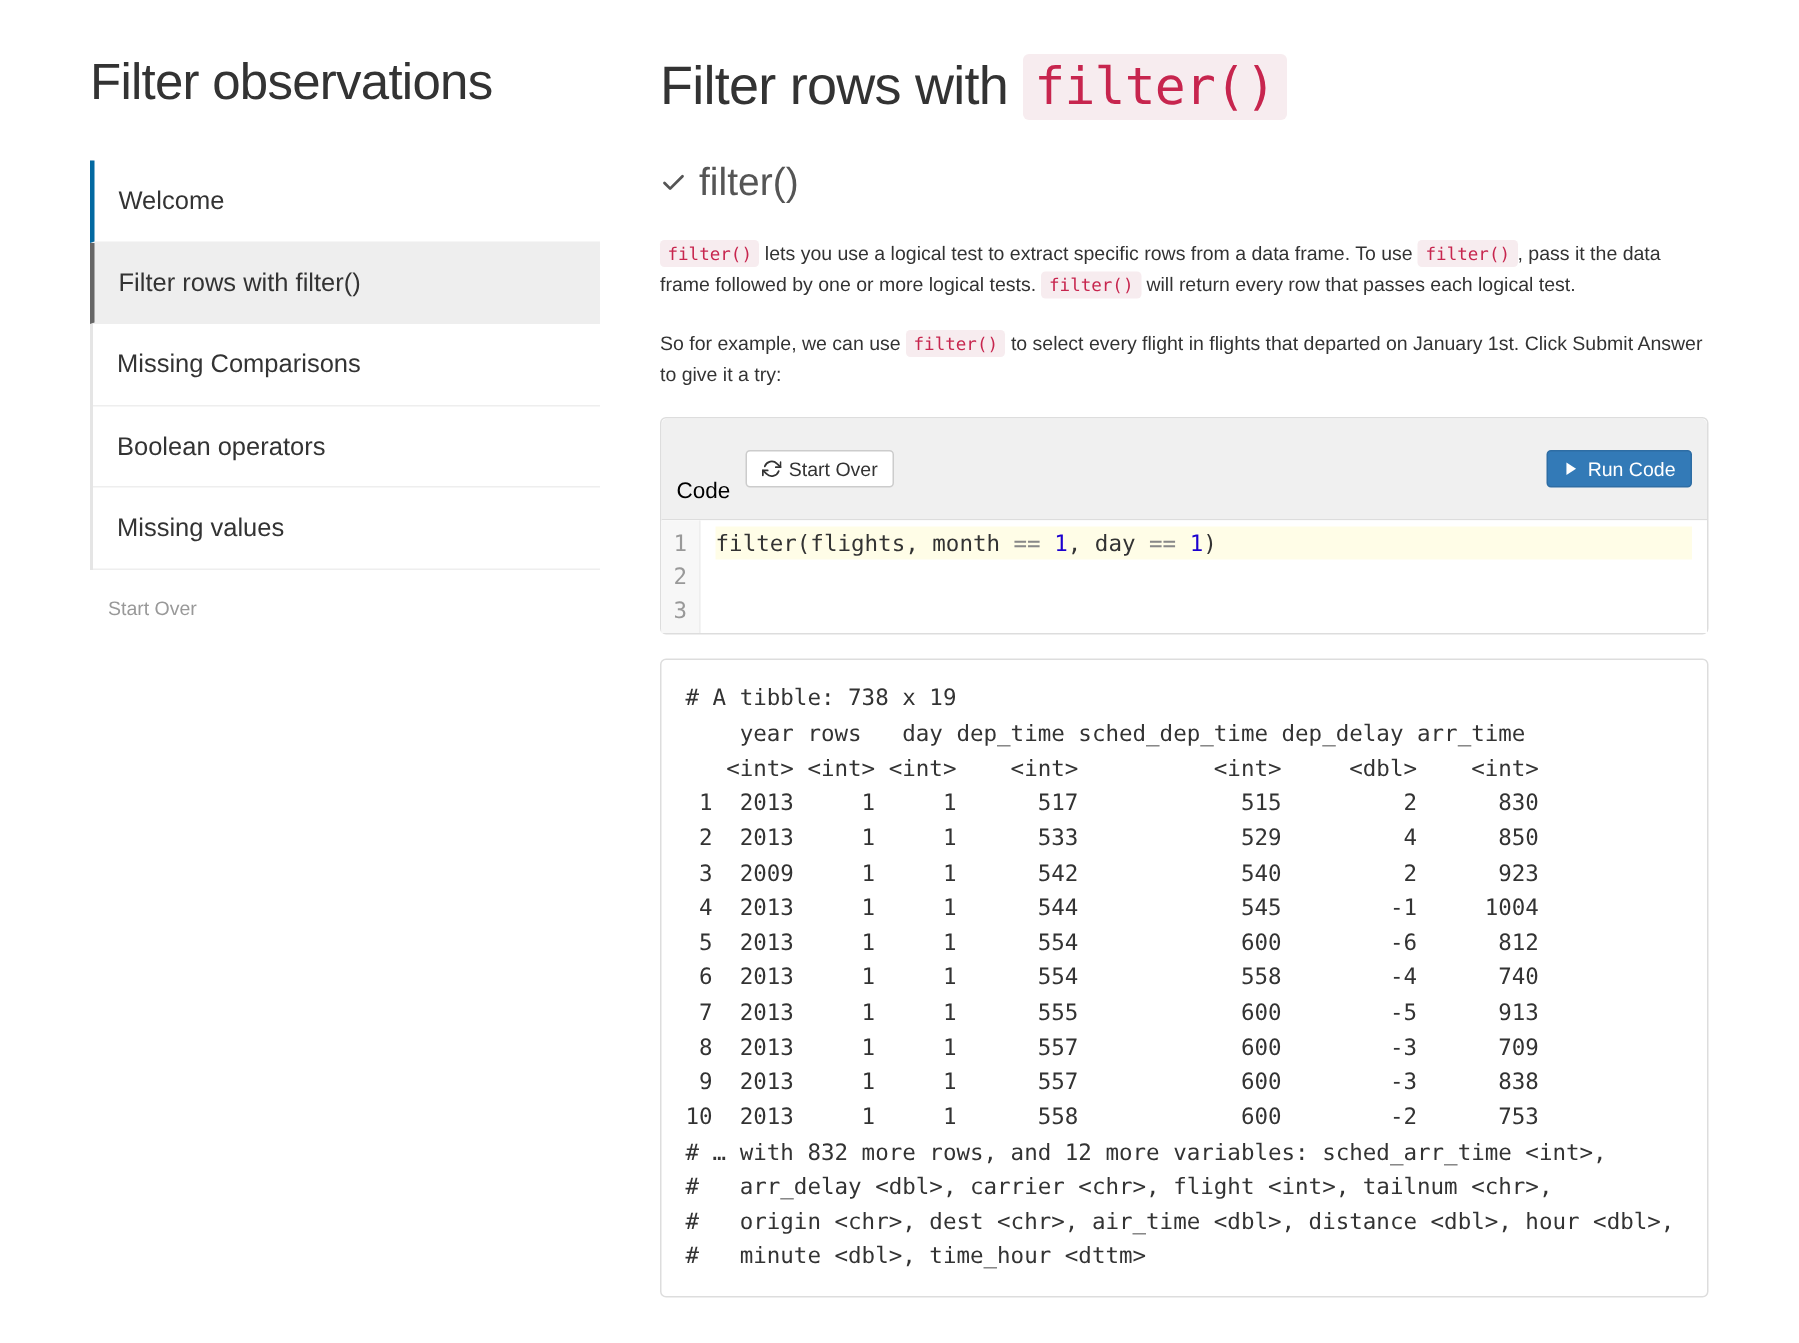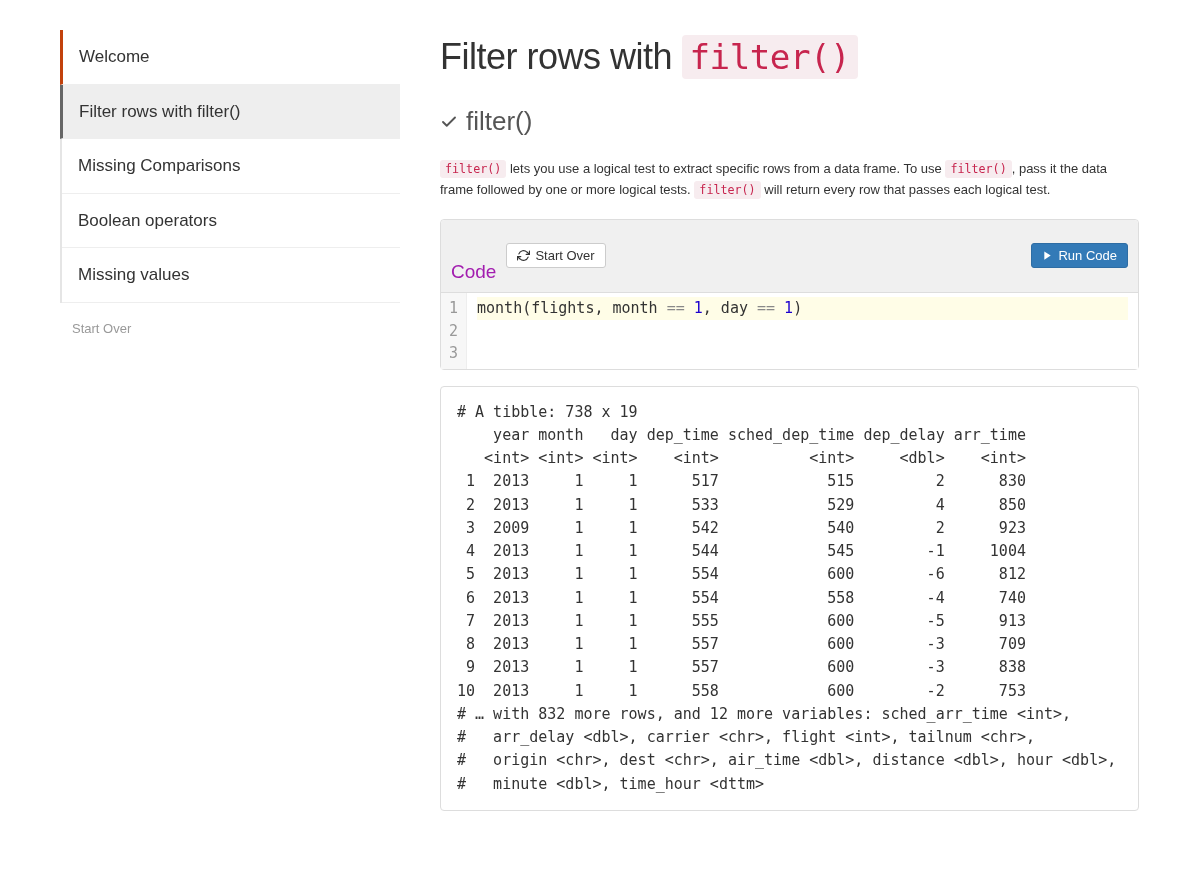--- a/index.html
+++ b/index.html
@@ -36,21 +36,21 @@
     color: #333;
     cursor: pointer;
     border-bottom: 1px solid #eee;
   }
   .nav-item.active {
     background: #eee;
     border-left: 3px solid #666;
     margin-left: -2px;
   }
   .nav-item.current {
-    border-left: 3px solid #c2410c;
+    border-left: 3px solid #0369a1;
     margin-left: -2px;
   }
   .start-over-link {
     font-size: 13px;
     color: #999;
     padding: 16px 12px;
     cursor: pointer;
   }
   .main {
     flex: 1;
@@ -106,22 +106,22 @@
   .code-toolbar {
     background: #f0f0f0;
     padding: 6px 10px;
     display: flex;
     align-items: center;
     gap: 10px;
     border-bottom: 1px solid #ddd;
     border-radius: 4px 4px 0 0;
   }
   .toolbar-label {
-    font-size: 19px;
-    color: #a21caf;
+    font-size: 15px;
+    color: #000000;
     margin-top: 32px;
   }
   .btn {
     display: inline-flex;
     align-items: center;
     gap: 5px;
     font-size: 13px;
     padding: 4px 10px;
     border: 1px solid #ccc;
     border-radius: 3px;
@@ -170,20 +170,21 @@
     overflow-x: auto;
     line-height: 1.55;
   }
   svg { display: block; }
 </style>
 </head>
 <body>
 
 <div class="page">
   <aside class="sidebar">
+    <h1 class="sidebar-title">Filter observations</h1>
     <ul class="nav-list">
       <li class="nav-item current">Welcome</li>
       <li class="nav-item active">Filter rows with filter()</li>
       <li class="nav-item">Missing Comparisons</li>
       <li class="nav-item">Boolean operators</li>
       <li class="nav-item">Missing values</li>
     </ul>
     <div class="start-over-link">Start Over</div>
   </aside>
 
@@ -198,20 +199,23 @@
             <polyline points="20 6 9 17 4 12"></polyline>
           </svg>
       </span>
       <span>filter()</span>
     </h3>
 
     <p class="body-text">
       <code class="inline">filter()</code><span> lets you use a logical test to extract specific rows from a data frame. To use </span><code class="inline">filter()</code><span>, pass it the data frame followed by one or more logical tests. </span><code class="inline">filter()</code><span> will return every row that passes each logical test.</span>
     </p>
 
+    <p class="body-text">
+      <span>So for example, we can use </span><code class="inline">filter()</code><span> to select every flight in flights that departed on January 1st. Click Submit Answer to give it a try:</span>
+    </p>
 
     <div class="code-panel">
       <div class="code-toolbar">
         <span class="toolbar-label">Code</span>
         <button class="btn">
           <span>
             <svg width="13" height="13" viewBox="0 0 24 24" fill="none" stroke="#333" stroke-width="2.2" stroke-linecap="round" stroke-linejoin="round">
                 <polyline points="23 4 23 10 17 10"></polyline>
                 <polyline points="1 20 1 14 7 14"></polyline>
                 <path d="M3.51 9a9 9 0 0 1 14.85-3.36L23 10M1 14l4.64 4.36A9 9 0 0 0 20.49 15"></path>
@@ -228,28 +232,28 @@
           </span>
           <span>Run Code</span>
         </button>
       </div>
       <div class="code-body">
         <div class="gutter">
           <div>1</div>
           <div>2</div>
           <div>3</div>
         </div>
-        <div class="code-lines"><span class="hl-current"><span class="tok-fn">month</span><span>(flights, month </span><span class="tok-op">==</span><span> </span><span class="tok-num">1</span><span>, day </span><span class="tok-op">==</span><span> </span><span class="tok-num">1</span><span>)</span></span>
+        <div class="code-lines"><span class="hl-current"><span class="tok-fn">filter</span><span>(flights, month </span><span class="tok-op">==</span><span> </span><span class="tok-num">1</span><span>, day </span><span class="tok-op">==</span><span> </span><span class="tok-num">1</span><span>)</span></span>
  
  </div>
       </div>
     </div>
 
     <pre class="output-panel"><span># A tibble: 738 x 19</span>
-<span>    year month   day dep_time sched_dep_time dep_delay arr_time</span>
+<span>    year rows   day dep_time sched_dep_time dep_delay arr_time</span>
 <span>   &lt;int&gt; &lt;int&gt; &lt;int&gt;    &lt;int&gt;          &lt;int&gt;     &lt;dbl&gt;    &lt;int&gt;</span>
 <span> 1  2013     1     1      517            515         2      830</span>
 <span> 2  2013     1     1      533            529         4      850</span>
 <span> 3  2009     1     1      542            540         2      923</span>
 <span> 4  2013     1     1      544            545        -1     1004</span>
 <span> 5  2013     1     1      554            600        -6      812</span>
 <span> 6  2013     1     1      554            558        -4      740</span>
 <span> 7  2013     1     1      555            600        -5      913</span>
 <span> 8  2013     1     1      557            600        -3      709</span>
 <span> 9  2013     1     1      557            600        -3      838</span>

